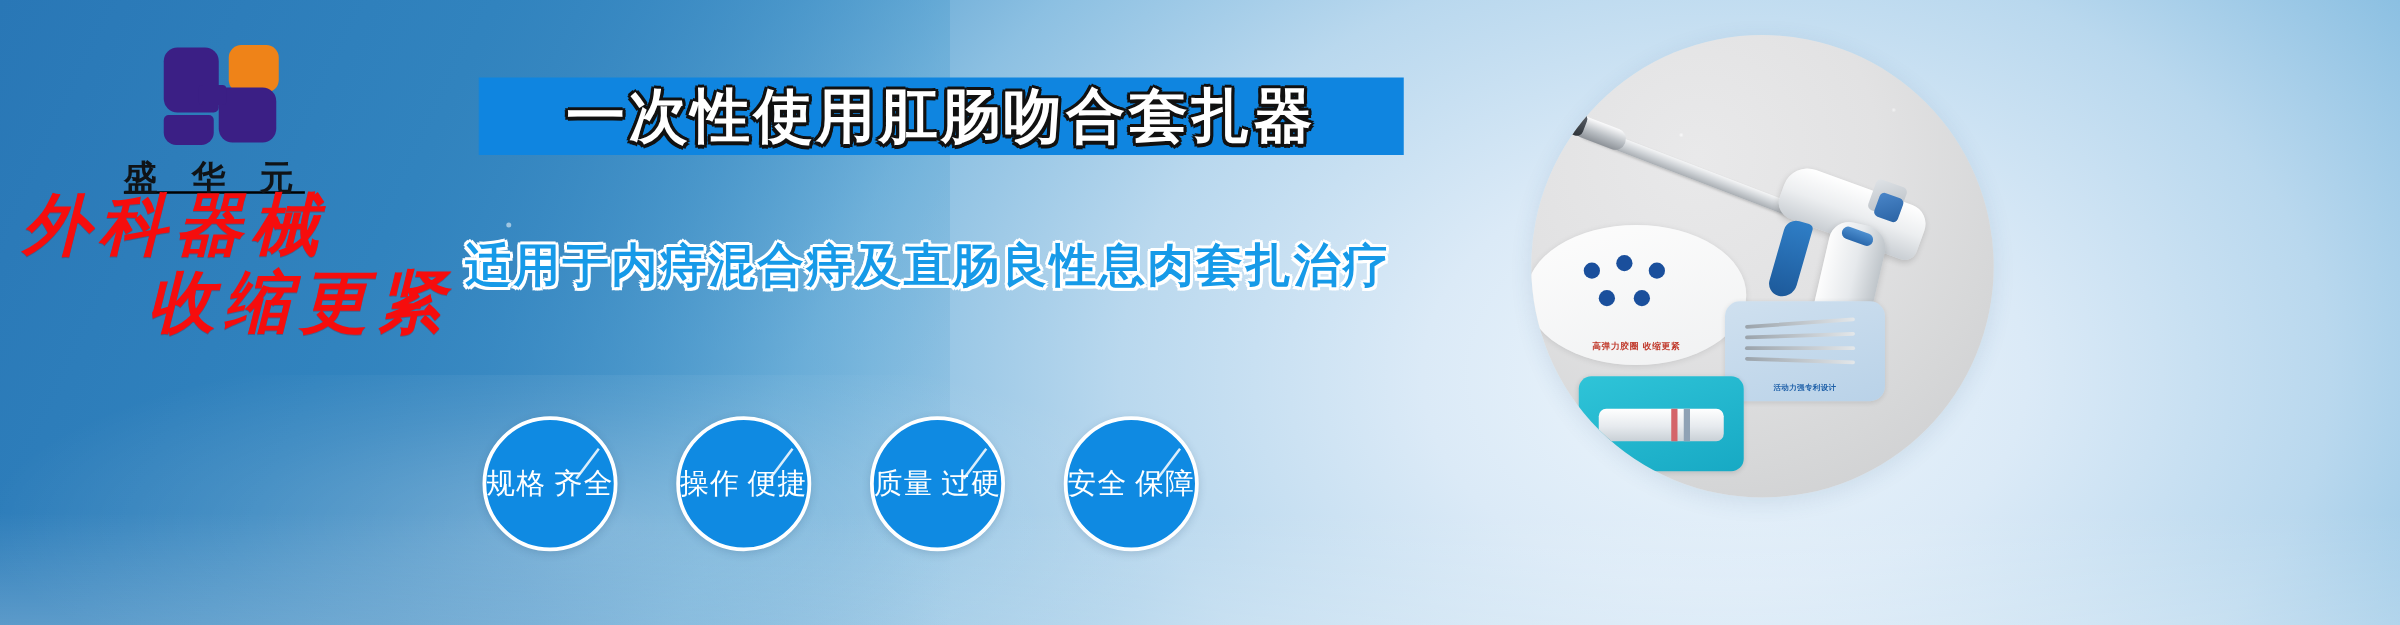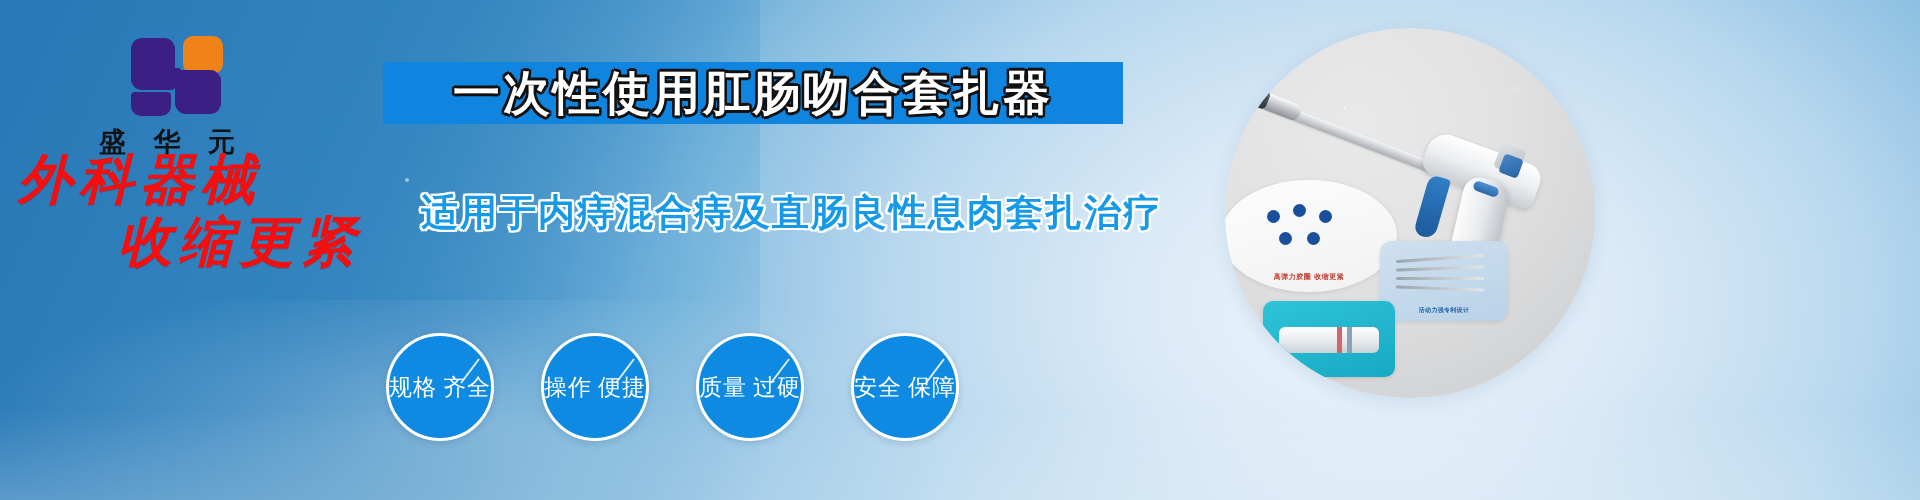--- a/index.html
+++ b/index.html
@@ -30,21 +30,21 @@
     pointer-events:none;
   }
   .bg-bottom-fade {
     position:absolute; left:0; bottom:0; width:1920px; height:90px;
     background:linear-gradient(to top, rgba(255,255,255,0.22), rgba(255,255,255,0));
     pointer-events:none;
   }
   .sparkle { position:absolute; background:rgba(255,255,255,0.75); border-radius:50%; pointer-events:none; }
 
   
-  .logo-block { position:absolute; left:72px; top:30px; width:190px; text-align:center; }
+  .logo-block { position:absolute; left:72px; top:30px; width:190px; text-align:center;text-decoration:underline; }
   .logo-mark { position:relative; width:108px; height:88px; margin:0 auto; }
   .lm { position:absolute; border-radius:9px; }
   .lm-a { left:18px;  top:8px;   width:44px; height:52px; background:#3b1f85; border-radius:11px 11px 4px 11px; }
   .lm-b { left:70px;  top:6px;   width:40px; height:38px; background:#ef8318; border-radius:10px; }
   .lm-c { left:62px;  top:40px;  width:46px; height:44px; background:#3b1f85; border-radius:4px 11px 11px 11px; }
   .lm-d { left:18px;  top:62px;  width:40px; height:24px; background:#3b1f85; border-radius:4px 4px 10px 10px; }
   .lm-e { left:46px;  top:38px;  width:22px; height:16px; background:#3b1f85; border-radius:3px; }
   .logo-text {
     margin-top:6px;
     font-family:"DejaVu Sans","Liberation Sans", sans-serif;
@@ -77,21 +77,21 @@
     text-shadow:
       -2.2px -2.2px 0 #111, 2.2px -2.2px 0 #111,
       -2.2px  2.2px 0 #111, 2.2px  2.2px 0 #111,
        0 -2.6px 0 #111, 0 2.6px 0 #111,
       -2.6px 0 0 #111, 2.6px 0 0 #111;
   }
 
   
   .subtitle {
     position:absolute; left:372px; top:188px; width:790px;
-    text-align:right;
+    text-align:left;
     font-family:"DejaVu Sans","Liberation Sans", sans-serif;
     font-size:37px; font-weight:700; color:#169ae8;
     letter-spacing:2px; white-space:nowrap;
     text-shadow:
       -2px -2px 0 #fff, 2px -2px 0 #fff,
       -2px  2px 0 #fff, 2px  2px 0 #fff,
        0 -2.4px 0 #fff, 0 2.4px 0 #fff,
       -2.4px 0 0 #fff, 2.4px 0 0 #fff;
   }
 

